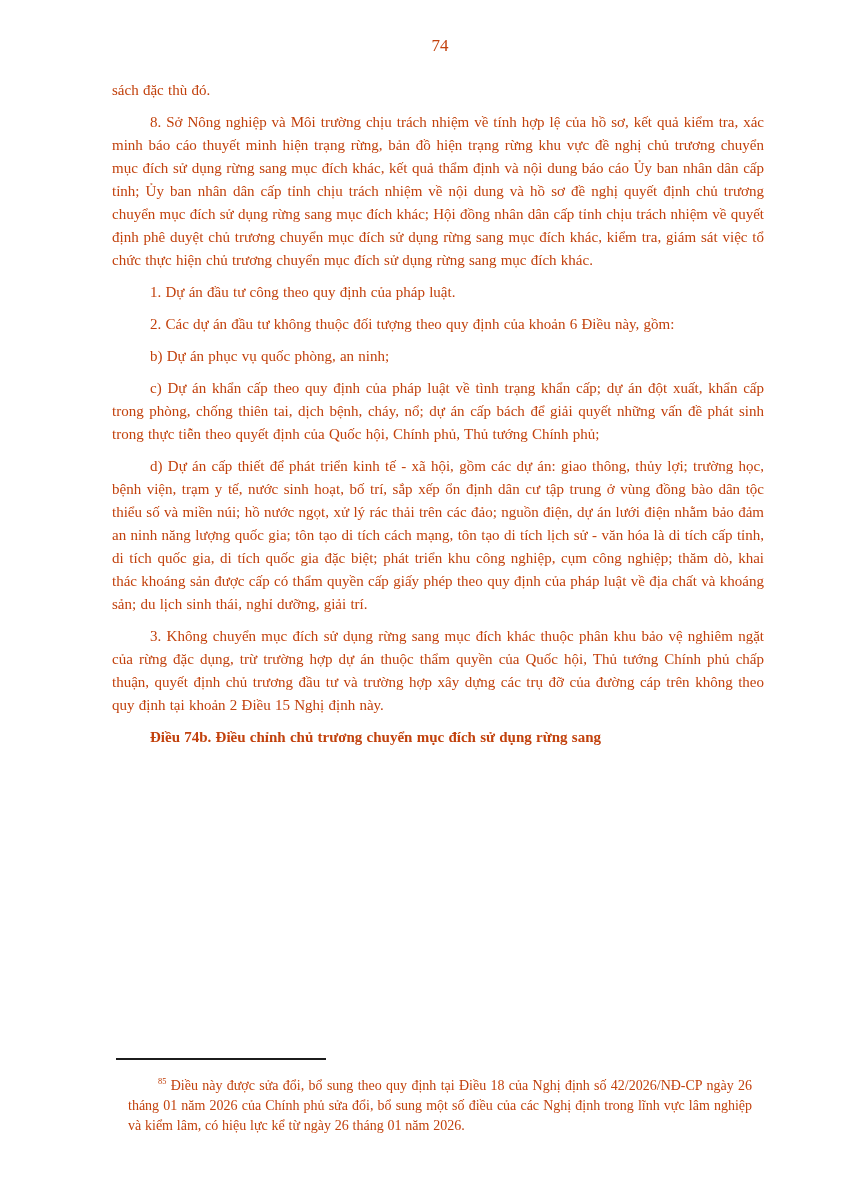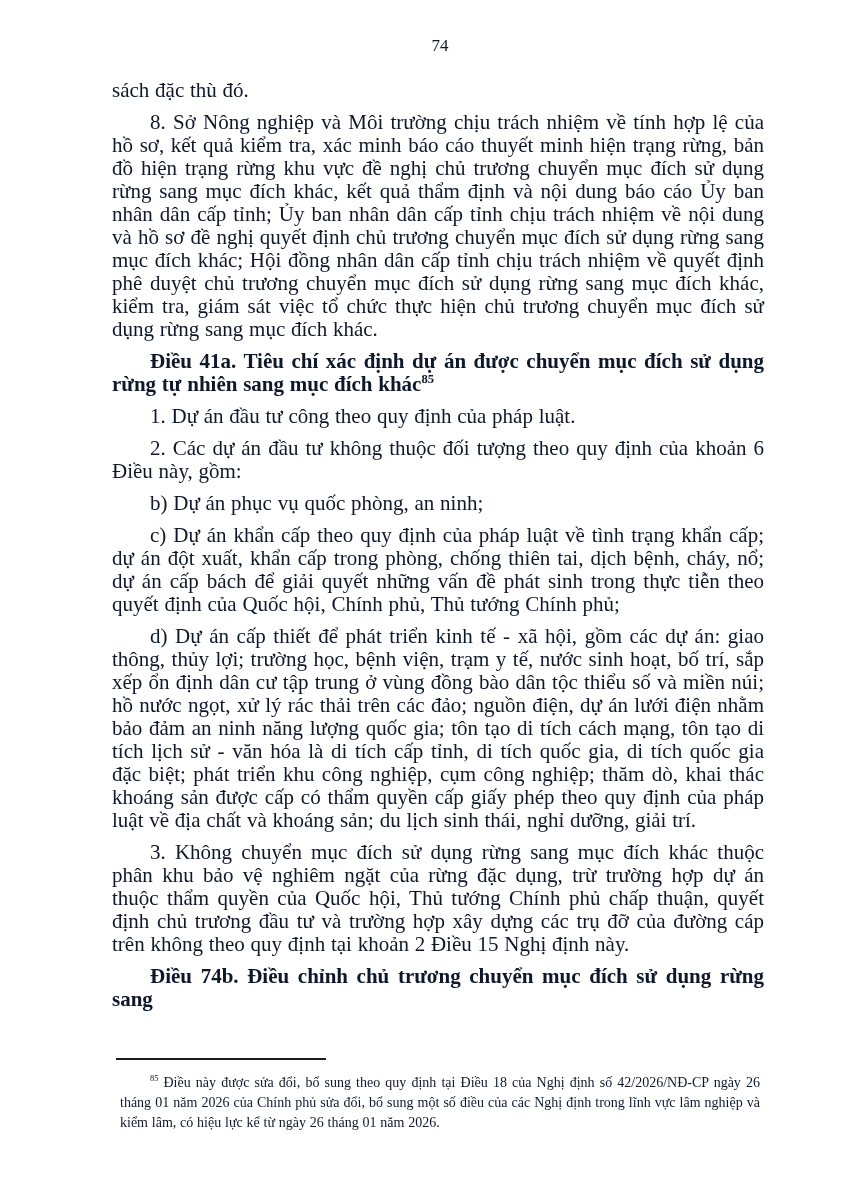--- a/index.html
+++ b/index.html
@@ -7,40 +7,40 @@
     padding: 0;
     background: #ffffff;
   }
   .page {
     position: relative;
     width: 848px;
     height: 1192px;
     background: #ffffff;
     overflow: hidden;
     font-family: "Liberation Serif", "DejaVu Serif", serif;
-    color: #0f172a;
+    color: #c2410c;
   }
   .page-number {
     position: absolute;
     top: 36px;
     left: 112px;
     width: 656px;
     text-align: center;
     font-size: 17px;
     line-height: 20px;
   }
   .content {
     position: absolute;
     top: 79px;
     left: 112px;
     width: 656px;
   }
   .para {
     margin: 9px 4px 0 0;
-    font-size: 21px;
+    font-size: 15px;
     line-height: 23px;
     text-align: justify;
     text-indent: 38px;
     word-spacing: 0.5px;
     font-family: Liberation Serif, serif;
   }
   .para:first-child { margin-top: 0; }
   .para.no-indent { text-indent: 0; }
   .para.heading { font-weight: bold; }
   sup {
@@ -54,39 +54,38 @@
     top: 1058px;
     width: 656px;
   }
   .footnote-rule {
     width: 210px;
     height: 2px;
     background: #1c1c1c;
     margin: 0 0 13px 4px;
   }
   .footnote {
-    margin: 8px;
+    margin: 16px;
     font-size: 14px;
     line-height: 20px;
     text-align: justify;
     text-indent: 30px;
     word-spacing: 0.3px;
   }
 </style>
 </head>
 <body>
 
 <div class="page">
 
   <div class="page-number">74</div>
 
   <div class="content" id="content">
       <p class="para body no-indent"><span>sách đặc thù đó.</span></p>
       <p class="para body"><span>8. Sở Nông nghiệp và Môi trường chịu trách nhiệm về tính hợp lệ của hồ sơ, kết quả kiểm tra, xác minh báo cáo thuyết minh hiện trạng rừng, bản đồ hiện trạng rừng khu vực đề nghị chủ trương chuyển mục đích sử dụng rừng sang mục đích khác, kết quả thẩm định và nội dung báo cáo Ủy ban nhân dân cấp tỉnh; Ủy ban nhân dân cấp tỉnh chịu trách nhiệm về nội dung và hồ sơ đề nghị quyết định chủ trương chuyển mục đích sử dụng rừng sang mục đích khác; Hội đồng nhân dân cấp tỉnh chịu trách nhiệm về quyết định phê duyệt chủ trương chuyển mục đích sử dụng rừng sang mục đích khác, kiểm tra, giám sát việc tổ chức thực hiện chủ trương chuyển mục đích sử dụng rừng sang mục đích khác.</span></p>
-      <p class="para heading"><span>Điều 41a. Tiêu chí xác định dự án được chuyển mục đích sử dụng rừng tự nhiên sang mục đích khác</span><sup>85</sup></p>
       <p class="para body"><span>1. Dự án đầu tư công theo quy định của pháp luật.</span></p>
       <p class="para body"><span>2. Các dự án đầu tư không thuộc đối tượng theo quy định của khoản 6 Điều này, gồm:</span></p>
       <p class="para body"><span>b) Dự án phục vụ quốc phòng, an ninh;</span></p>
       <p class="para body"><span>c) Dự án khẩn cấp theo quy định của pháp luật về tình trạng khẩn cấp; dự án đột xuất, khẩn cấp trong phòng, chống thiên tai, dịch bệnh, cháy, nổ; dự án cấp bách để giải quyết những vấn đề phát sinh trong thực tiễn theo quyết định của Quốc hội, Chính phủ, Thủ tướng Chính phủ;</span></p>
       <p class="para body"><span>d) Dự án cấp thiết để phát triển kinh tế - xã hội, gồm các dự án: giao thông, thủy lợi; trường học, bệnh viện, trạm y tế, nước sinh hoạt, bố trí, sắp xếp ổn định dân cư tập trung ở vùng đồng bào dân tộc thiểu số và miền núi; hồ nước ngọt, xử lý rác thải trên các đảo; nguồn điện, dự án lưới điện nhằm bảo đảm an ninh năng lượng quốc gia; tôn tạo di tích cách mạng, tôn tạo di tích lịch sử - văn hóa là di tích cấp tỉnh, di tích quốc gia, di tích quốc gia đặc biệt; phát triển khu công nghiệp, cụm công nghiệp; thăm dò, khai thác khoáng sản được cấp có thẩm quyền cấp giấy phép theo quy định của pháp luật về địa chất và khoáng sản; du lịch sinh thái, nghỉ dưỡng, giải trí.</span></p>
       <p class="para body"><span>3. Không chuyển mục đích sử dụng rừng sang mục đích khác thuộc phân khu bảo vệ nghiêm ngặt của rừng đặc dụng, trừ trường hợp dự án thuộc thẩm quyền của Quốc hội, Thủ tướng Chính phủ chấp thuận, quyết định chủ trương đầu tư và trường hợp xây dựng các trụ đỡ của đường cáp trên không theo quy định tại khoản 2 Điều 15 Nghị định này.</span></p>
       <p class="para heading"><span>Điều 74b. Điều chỉnh chủ trương chuyển mục đích sử dụng rừng sang</span></p>
     </div>
 
   <div class="footnote-area">

